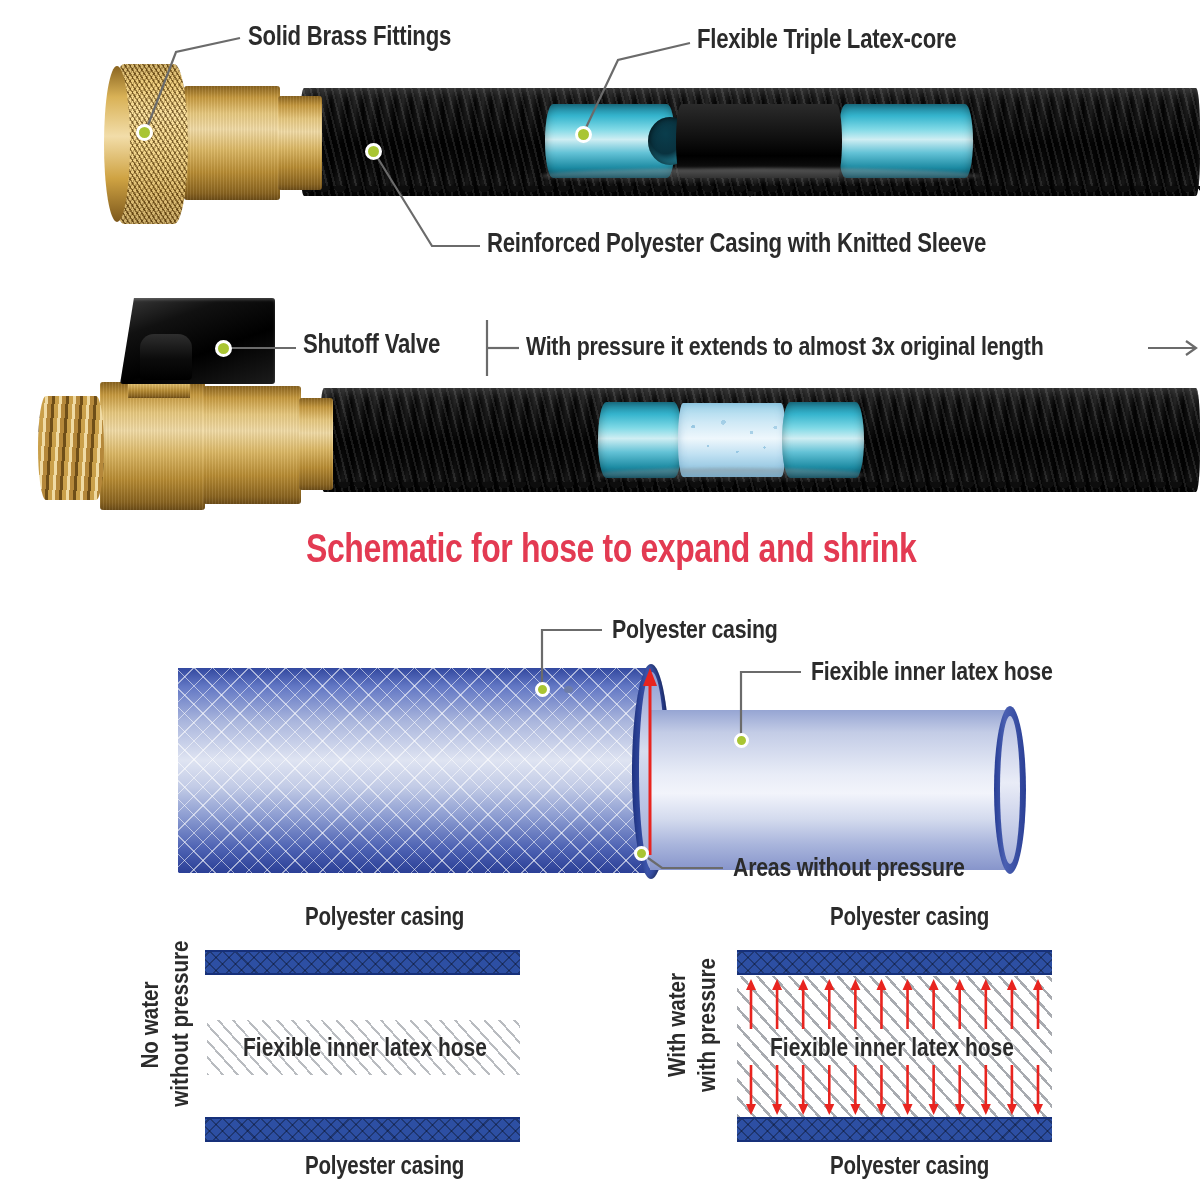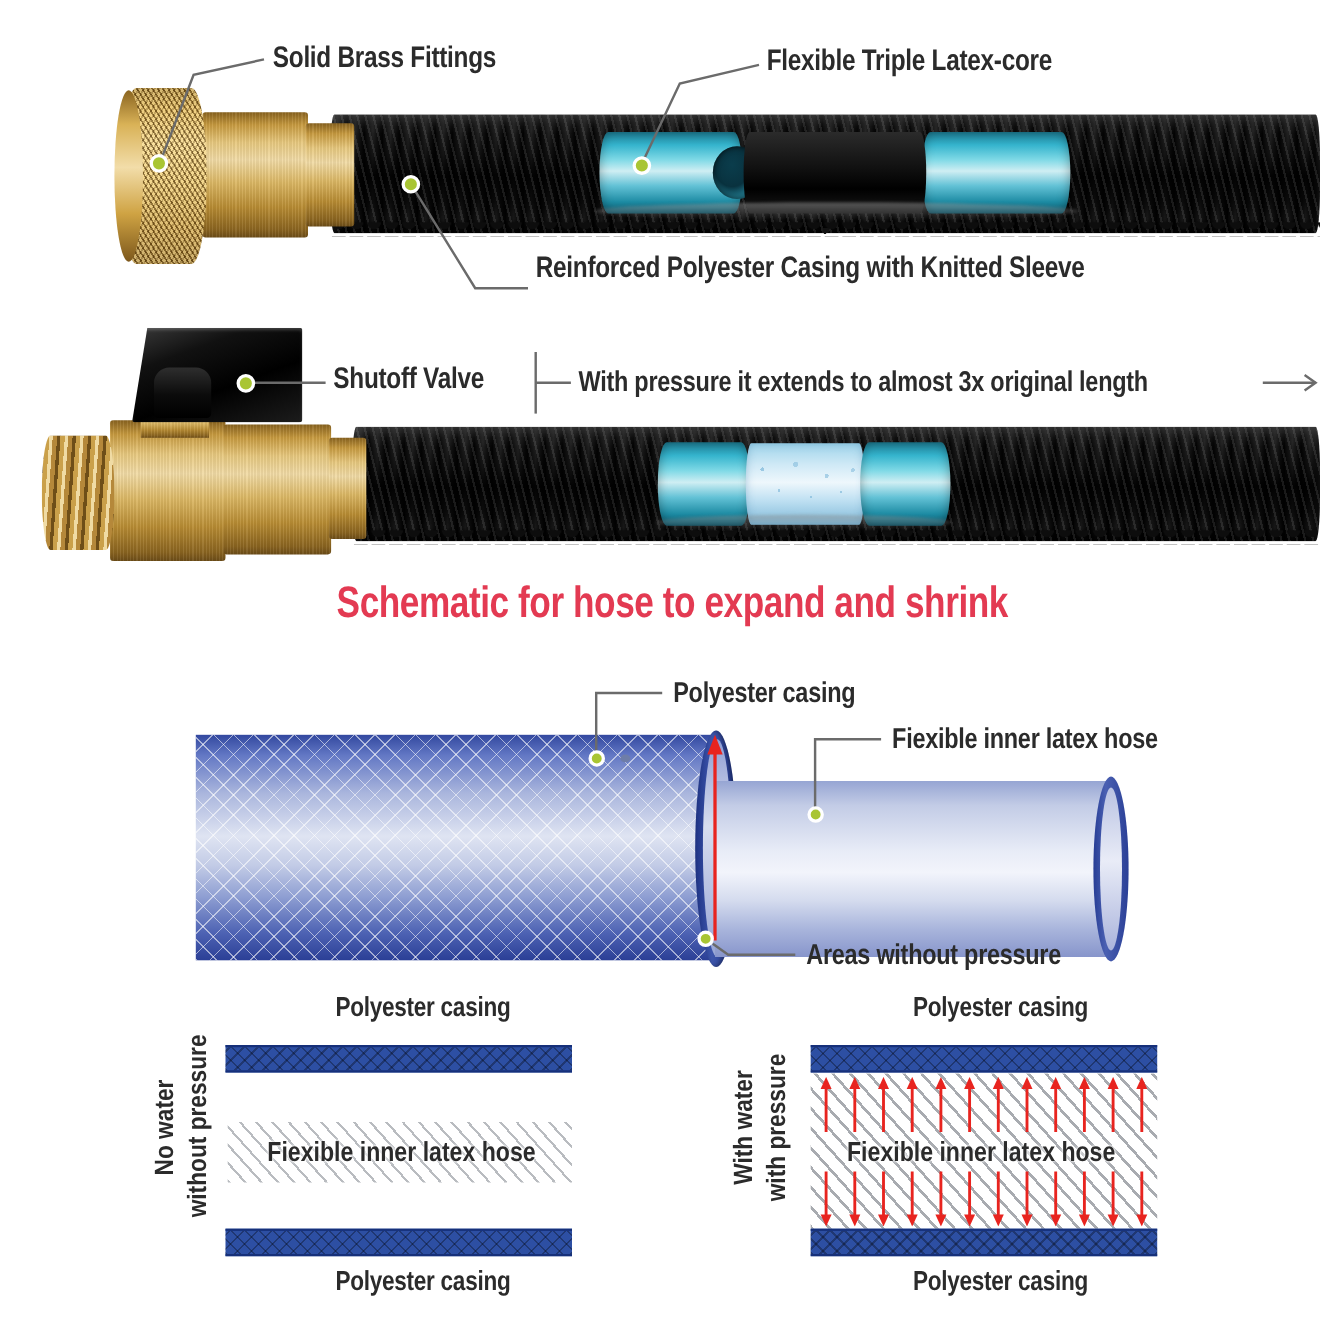--- a/index.html
+++ b/index.html
@@ -248,21 +248,21 @@
     transform: scaleX(0.84);
     text-shadow: 0 0 4px #fff, 0 0 3px #fff, 0 0 2px #fff;
   }
   .arrow-col { position: absolute; }
 </style>
 </head>
 <body>
 
 <div id="stage">
 
-  <div class="hose-wrap" style="left:0; top:16px; width:1200px; height:270px;">
+  <div class="hose-wrap" style="left:0; top:0; width:1200px; height:270px;">
 
     <div class="knit" style="left:300px; top:88px; width:900px; height:108px;"></div>
     <div class="knit-scallop" style="left:300px; top:186px; width:900px;"></div>
 
     <div class="latex" style="left:545px; top:104px; width:130px; height:74px;"></div>
     <div class="latex-bore" style="left:648px; top:117px; width:44px; height:48px;"></div>
     <div class="latex" style="left:838px; top:104px; width:135px; height:74px;"></div>
 
     <div style="position:absolute; left:676px; top:104px; width:166px; height:74px;
                 background:linear-gradient(180deg,#2b2b2b 0%,#101010 45%,#000 70%,#1a1a1a 100%);

